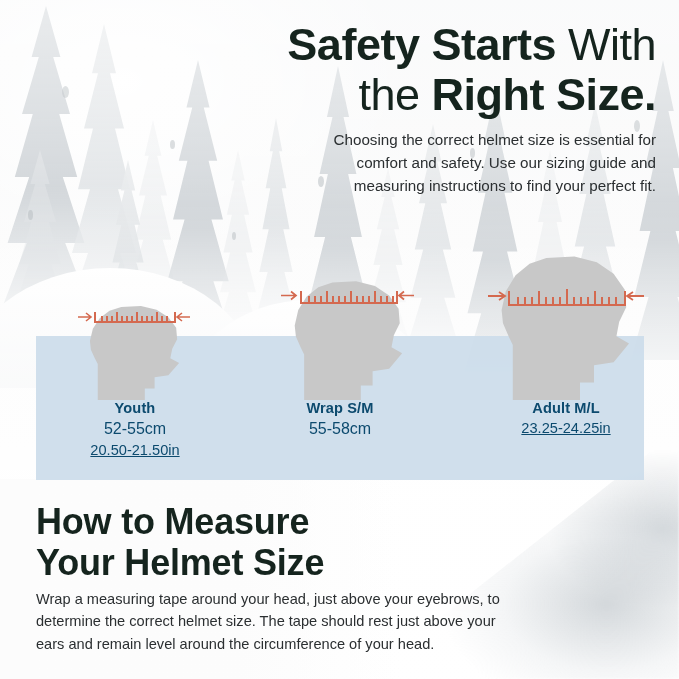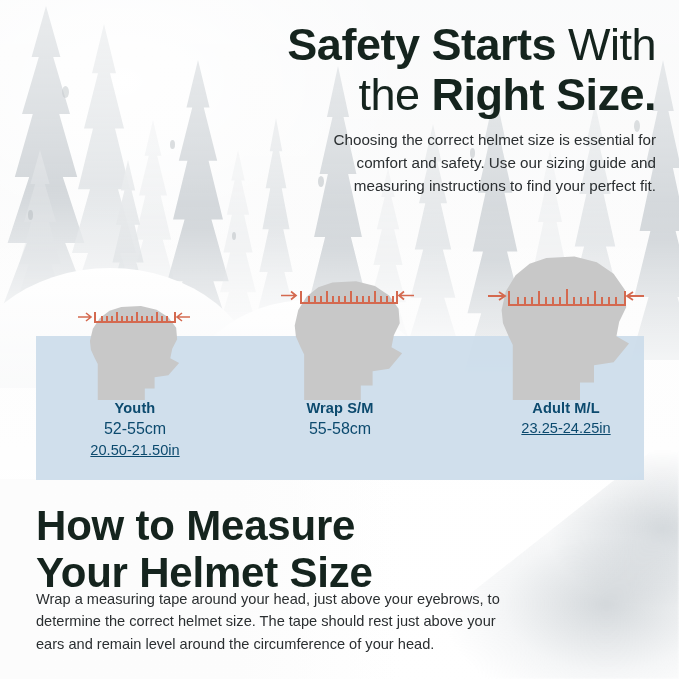--- a/index.html
+++ b/index.html
@@ -116,21 +116,21 @@
   .sizelabel{
     position:absolute;text-align:center;color:#0c4a6e;
   }
   .sizelabel .name{font-size:14.6px;font-weight:700;letter-spacing:.1px;}
   .sizelabel .cm{font-size:16px;font-weight:400;margin-top:4px;}
   .sizelabel .inch{font-size:14.6px;font-weight:400;margin-top:4px;text-decoration:underline;}
 
   
   .h2{
     position:absolute;left:36px;top:502px;width:420px;
-    color:#15241e;font-weight:700;font-size:42px;line-height:1.13;
+    color:#15241e;font-weight:700;font-size:36px;line-height:1.13;
     letter-spacing:-.2px;
   }
   .body{
     position:absolute;left:36px;top:588px;width:490px;
     color:#2b2f31;font-size:14.6px;line-height:1.53;font-weight:400;
   }
 </style>
 </head>
 <body>
 

